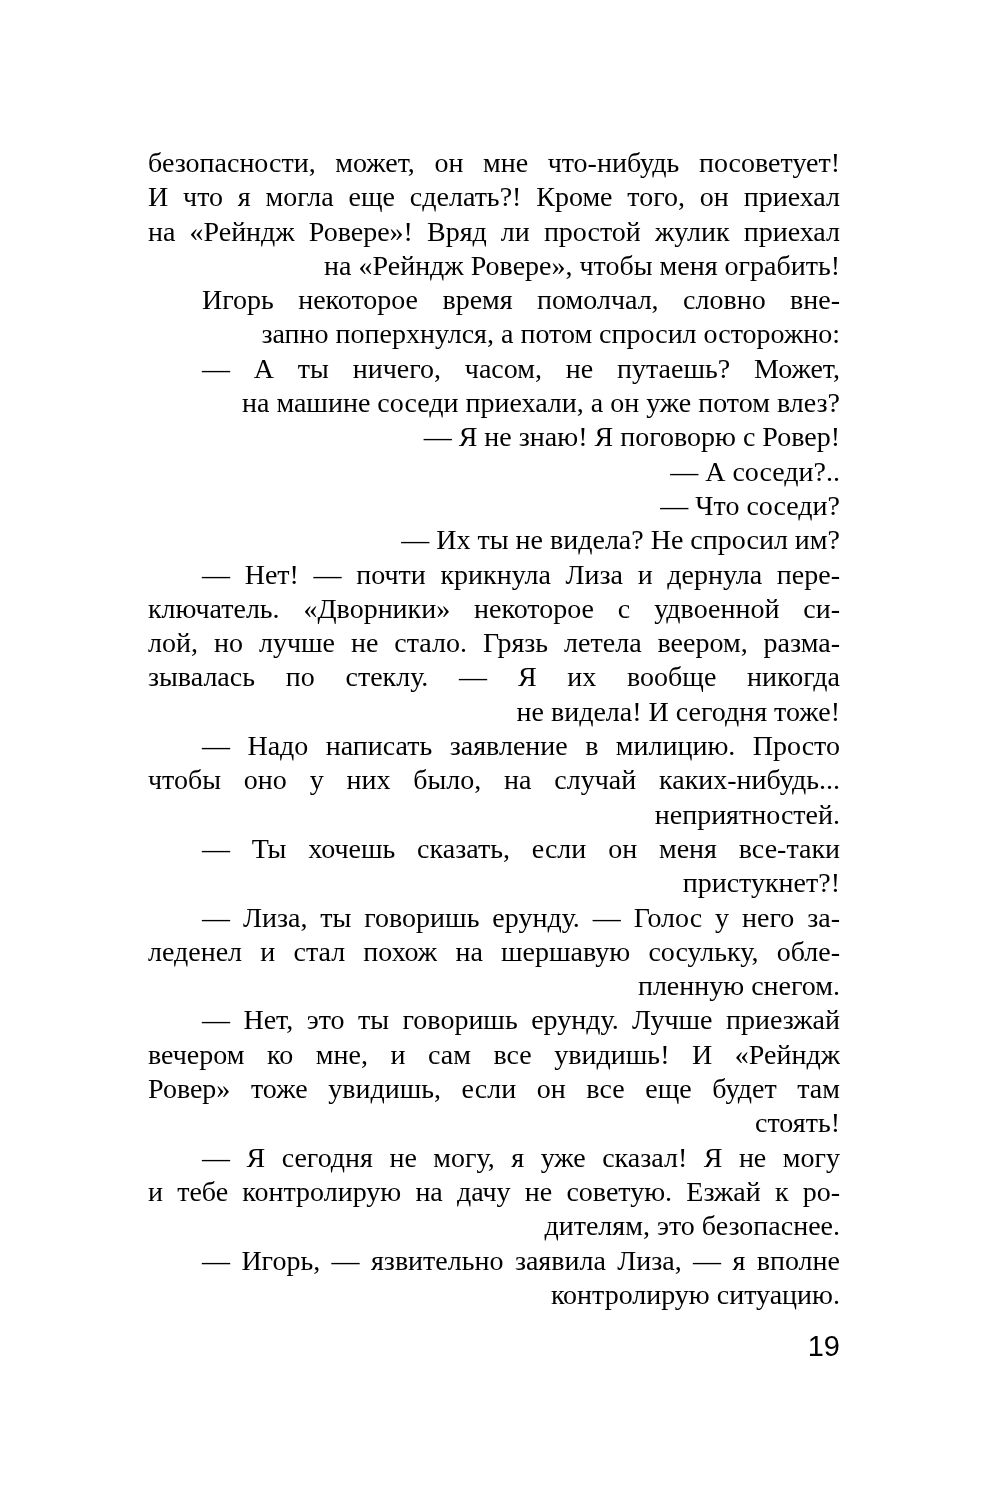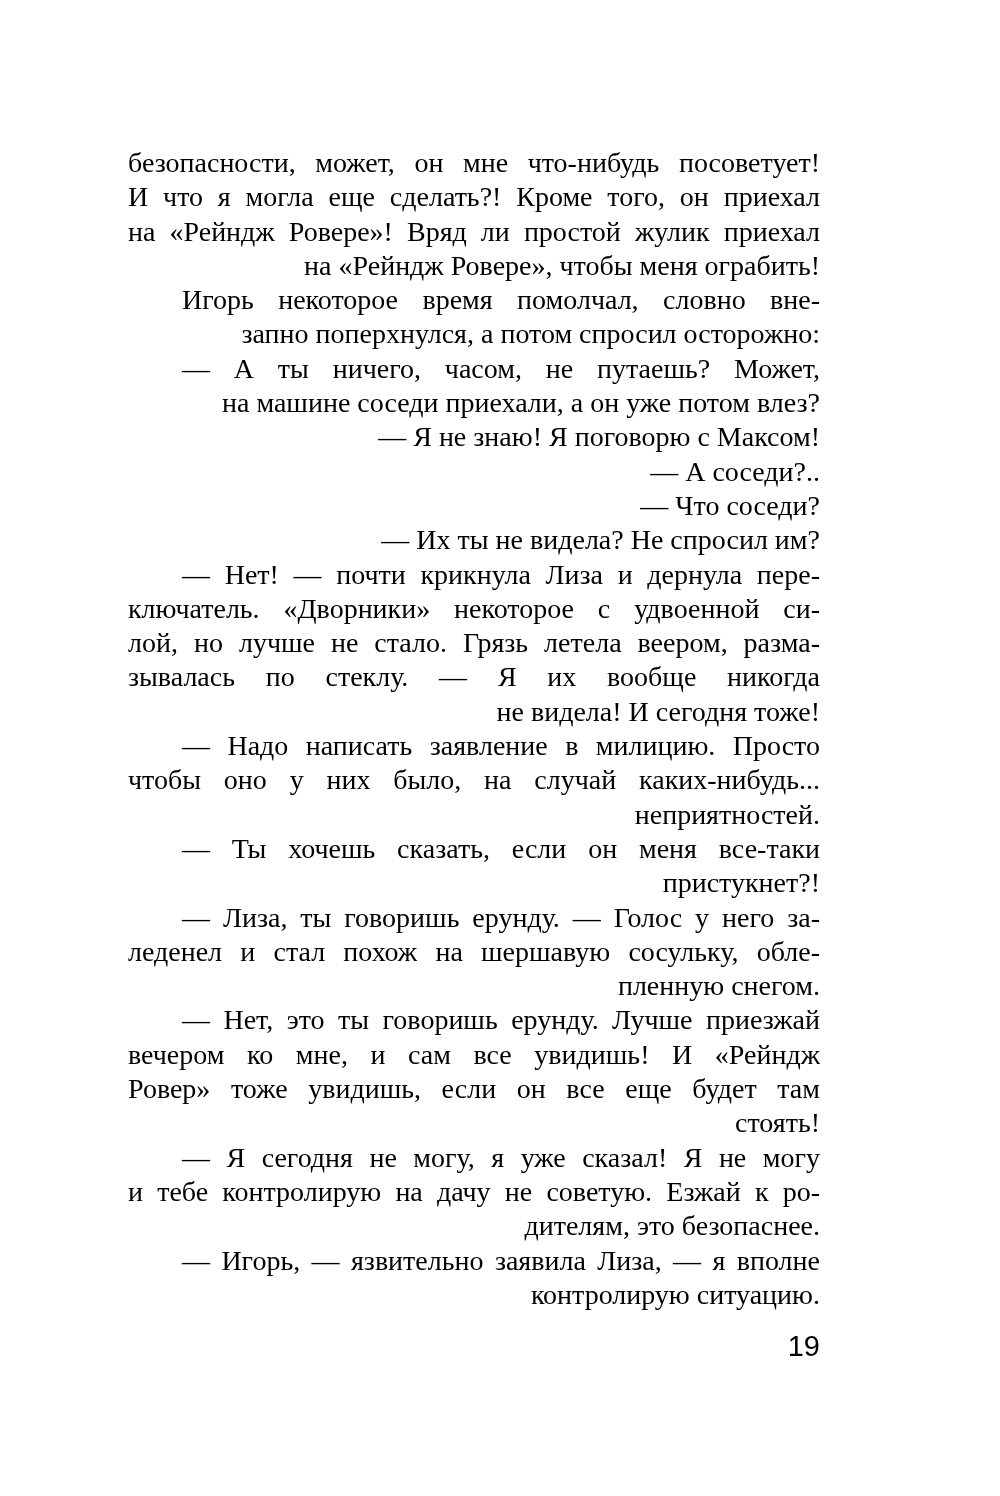--- a/index.html
+++ b/index.html
@@ -11,20 +11,21 @@
     height: 1496px;
     background: #ffffff;
     position: relative;
     font-family: "Liberation Serif", serif;
     overflow: hidden;
   }
   .book-page {
     position: absolute;
     inset: 0;
     background: #ffffff;
+    margin-left: 20px;
   }
   .text-block {
     position: absolute;
     left: 128px;
     top: 146px;
     width: 692px;
     font-size: 28px;
     color: #000000;
   }
   .line {
@@ -61,21 +62,21 @@
 <div class="book-page">
   <div class="text-block" id="text-block">
       <div class="line just">безопасности, может, он мне что-нибудь посоветует!</div>
       <div class="line just">И что я могла еще сделать?! Кроме того, он приехал</div>
       <div class="line just">на «Рейндж Ровере»! Вряд ли простой жулик приехал</div>
       <div class="line">на «Рейндж Ровере», чтобы меня ограбить!</div>
       <div class="line indent just">Игорь некоторое время помолчал, словно вне-</div>
       <div class="line">запно поперхнулся, а потом спросил осторожно:</div>
       <div class="line indent just">— А ты ничего, часом, не путаешь? Может,</div>
       <div class="line">на машине соседи приехали, а он уже потом влез?</div>
-      <div class="line indent">— Я не знаю! Я поговорю с Максом!</div>
+      <div class="line indent">— Я не знаю! Я поговорю с Ровер!</div>
       <div class="line indent">— А соседи?..</div>
       <div class="line indent">— Что соседи?</div>
       <div class="line indent">— Их ты не видела? Не спросил им?</div>
       <div class="line indent just">— Нет! — почти крикнула Лиза и дернула пере-</div>
       <div class="line just">ключатель. «Дворники» некоторое с удвоенной си-</div>
       <div class="line just">лой, но лучше не стало. Грязь летела веером, разма-</div>
       <div class="line just">зывалась по стеклу. — Я их вообще никогда</div>
       <div class="line">не видела! И сегодня тоже!</div>
       <div class="line indent just">— Надо написать заявление в милицию. Просто</div>
       <div class="line just">чтобы оно у них было, на случай каких-нибудь...</div>

